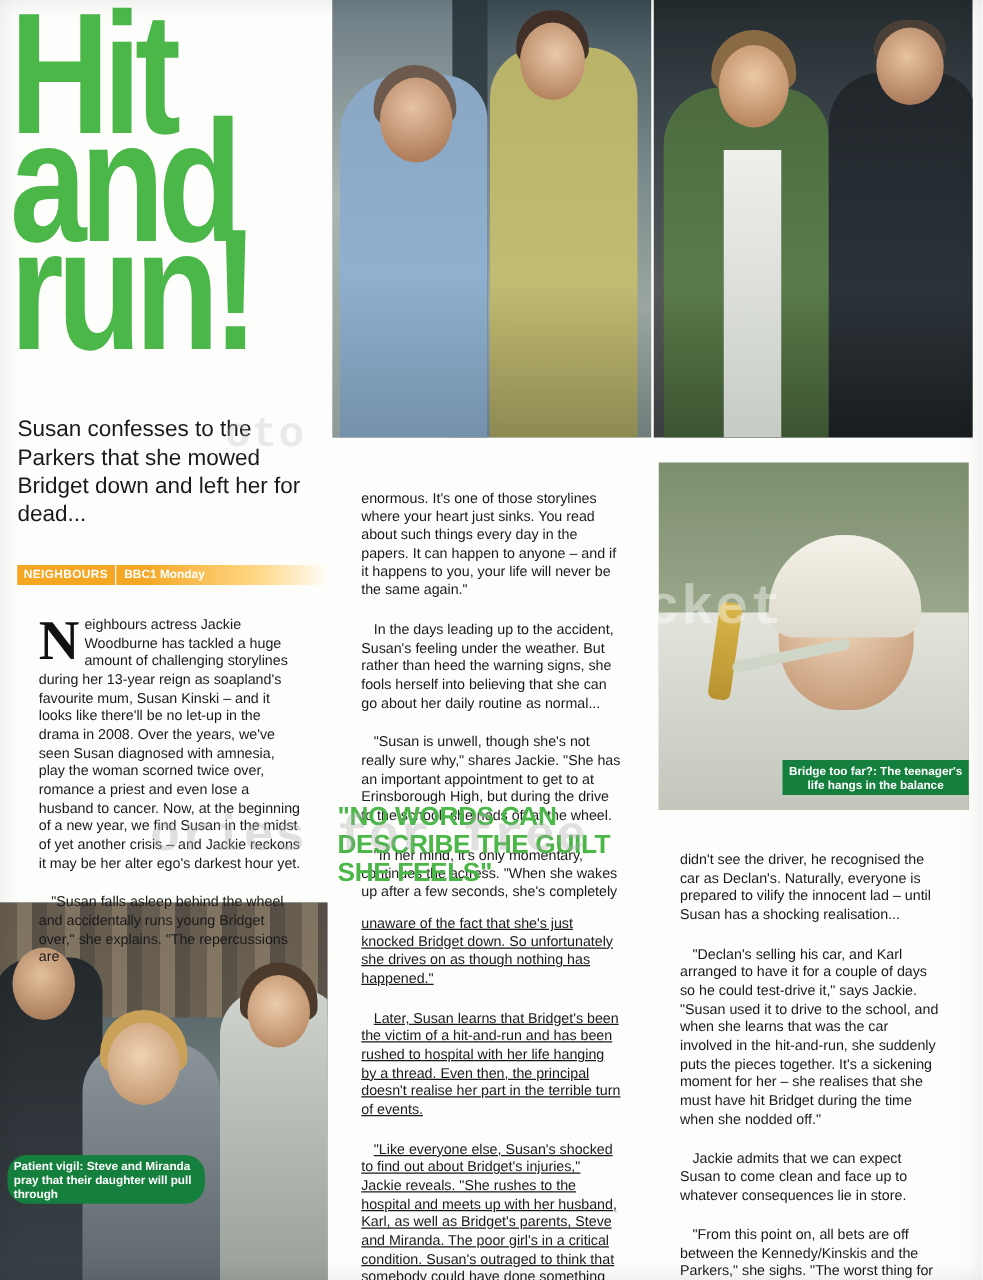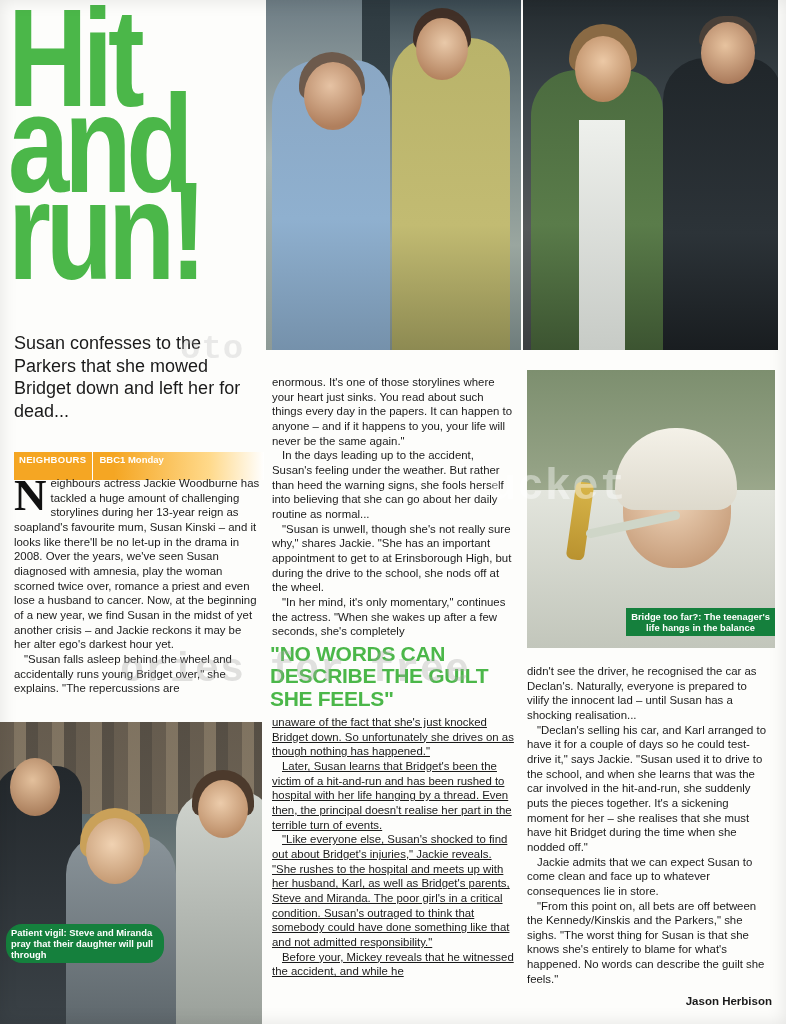--- a/index.html
+++ b/index.html
@@ -54,21 +54,21 @@
     line-height: 1.25;
     color: #1a1a1a;
   }
 
   
   .showtag {
     position: absolute;
     left: 14px;
     top: 452px;
     width: 250px;
-    height: 28px;
+    height: 16px;
     display: flex;
     align-items: stretch;
     background: linear-gradient(to right,#f5a623 0%,#f5a623 40%,#ffd98a 78%,#ffffff 100%);
   }
   .showtag .name {
     background: #f5a623;
     color: #ffffff;
     font-size: 9.5px;
     font-weight: bold;
     letter-spacing: .3px;
@@ -88,21 +88,21 @@
   }
 
   
   .col {
     position: absolute;
     font-size: 11.4px;
     line-height: 1.285;
     color: #1a1a1a;
     text-align: left;
   }
-  .col p { margin: 0; text-indent: 10px; }
+  .col p { margin: 17px; text-indent: 10px; }
   .col p.noindent { text-indent: 0; }
 
   .col1 { left: 14px; top: 476px; width: 246px; }
   .col2 { left: 272px; top: 375px; width: 243px; }
   .col2b { left: 272px; top: 715px; width: 243px; text-decoration: underline; }
   .col3 { left: 527px; top: 664px; width: 245px; }
 
   .dropcap {
     float: left;
     font-size: 45px;

